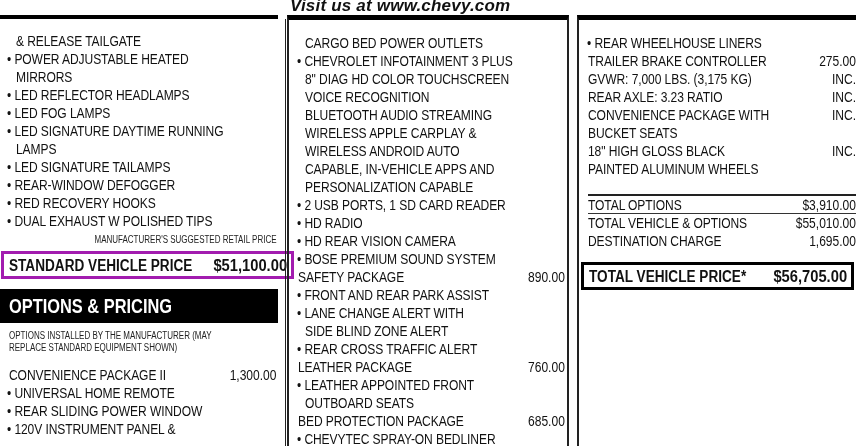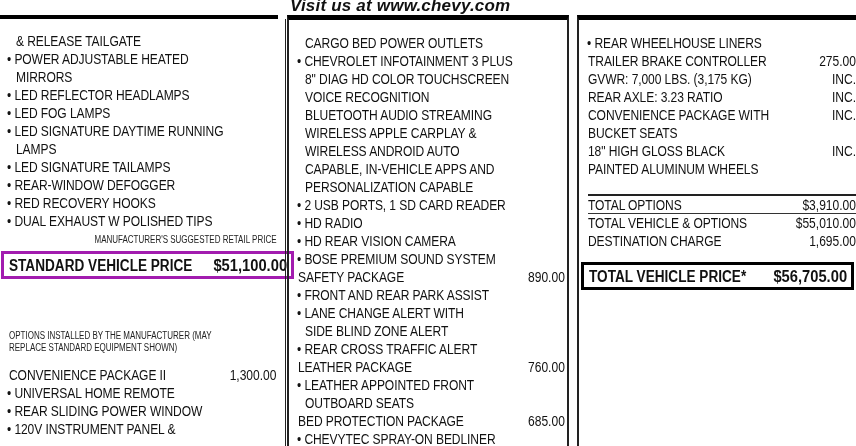--- a/index.html
+++ b/index.html
@@ -74,20 +74,23 @@
   <div class="line" style="left:7px; top:176px;">• RED RECOVERY HOOKS</div>
   <div class="line" style="left:7px; top:194px;">• DUAL EXHAUST W POLISHED TIPS</div>
 
   <div class="msrp-label">MANUFACTURER'S SUGGESTED RETAIL PRICE</div>
 
   <div class="std-box" style="top:233px;">
     <span class="std-label">STANDARD VEHICLE PRICE</span>
     <span class="std-price">$51,100.00</span>
   </div>
 
+  <div class="opt-header" style="top:271px;">
+    <span class="opt-header-text">OPTIONS &amp; PRICING</span>
+  </div>
 
   <div class="opt-note" style="top:312px;">OPTIONS INSTALLED BY THE MANUFACTURER (MAY REPLACE STANDARD EQUIPMENT SHOWN)</div>
 
   <div class="line" style="left:9px; top:348px;">CONVENIENCE PACKAGE II</div>
   <div class="amt" style="right:2px; top:348px;">1,300.00</div>
   <div class="line" style="left:7px; top:366px;">• UNIVERSAL HOME REMOTE</div>
   <div class="line" style="left:7px; top:384px;">• REAR SLIDING POWER WINDOW</div>
   <div class="line" style="left:7px; top:402px;">• 120V INSTRUMENT PANEL &amp;</div>
 </div>
 <div class="left-divider"></div>

